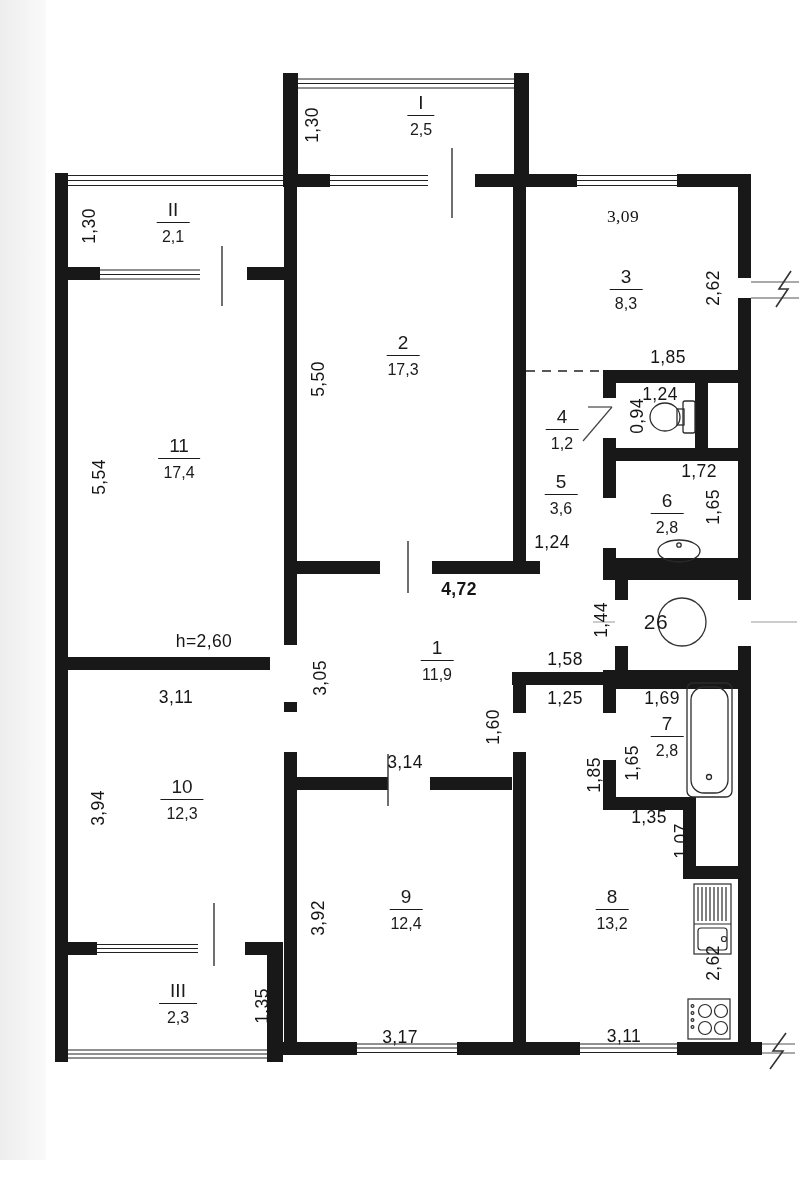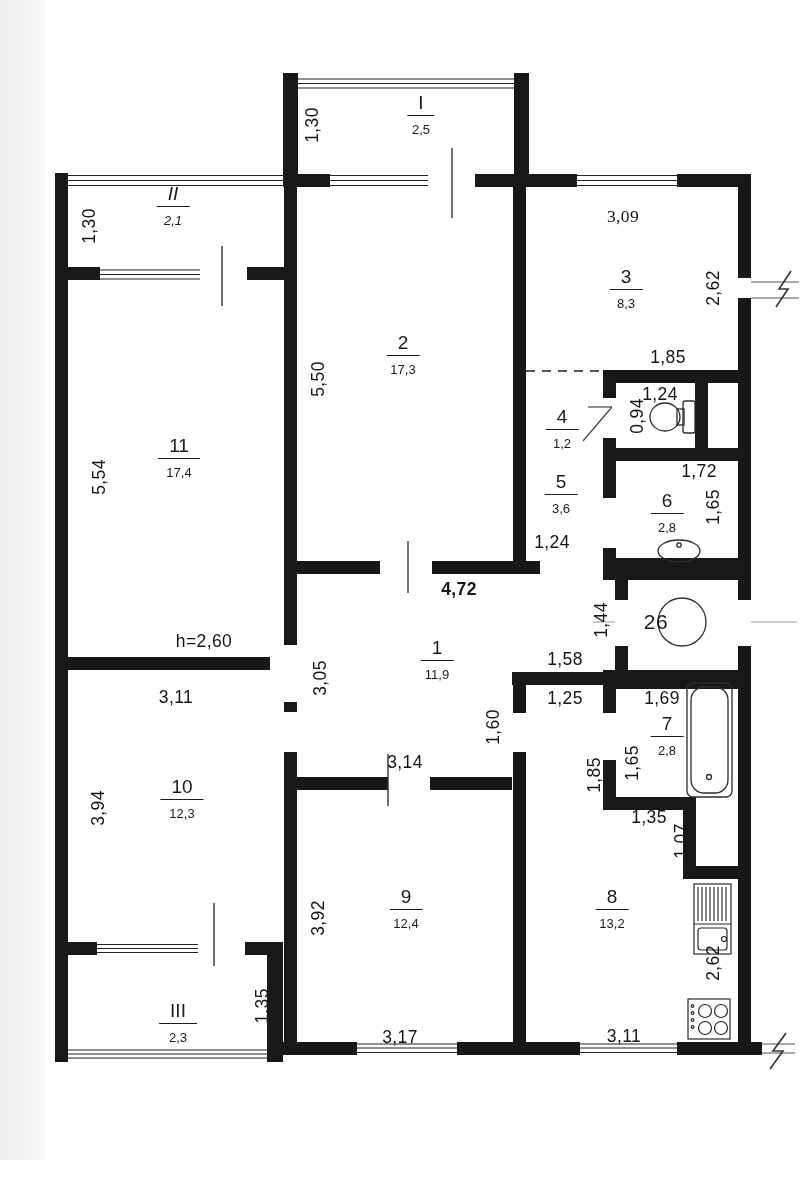--- a/index.html
+++ b/index.html
@@ -8,21 +8,21 @@
   .left-strip{position:absolute;left:0;top:0;width:46px;height:1160px;
         background:linear-gradient(90deg,#e7e7e7,#f8f8f8);opacity:.75;}
   svg{position:absolute;left:0;top:0;}
   .labels{position:absolute;left:0;top:0;width:810px;height:1200px;}
   .dim{position:absolute;transform:translate(-50%,-50%);font-size:17.5px;
        letter-spacing:.4px;white-space:nowrap;color:#151515;}
   .dim.rot{transform:translate(-50%,-50%) rotate(-90deg);}
   .room-label{position:absolute;transform:translateX(-50%);text-align:center;line-height:1;}
   .room-label .num{display:inline-block;font-size:19px;line-height:20px;padding:0 11px 2px 11px;
        border-bottom:1.7px solid #1b1b1b;}
-  .room-label .area{display:block;font-size:13px;line-height:23px;padding-top:2px;}
+  .room-label .area{display:block;font-size:16px;line-height:23px;padding-top:2px;}
   .apt-num{position:absolute;left:656px;top:622px;transform:translate(-50%,-50%);
        font-size:21px;letter-spacing:.5px;}
 </style>
 </head>
 <body>
 
 <div class="page">
   <div class="left-strip"></div>
 
   <svg width="810" height="1200" viewBox="0 0 810 1200">
@@ -213,33 +213,33 @@
         <circle cx="692.5" cy="1006" r="1.4"></circle>
           <circle cx="692.5" cy="1013" r="1.4"></circle>
         <circle cx="692.5" cy="1020" r="1.4"></circle>
           <circle cx="692.5" cy="1027" r="1.4"></circle>
       </g>
     </g>
   </svg>
 
   <div class="labels">
       <div class="room-label" style="left: 421px; top: 93px;"><span class="num">I</span><span class="area">2,5</span></div>
-      <div class="room-label" style="left: 173px; top: 184px; font-style: italic;"><span class="num">II</span><span class="area">2,1</span></div>
+      <div class="room-label" style="left: 173px; top: 200px;"><span class="num">II</span><span class="area">2,1</span></div>
       <div class="room-label" style="left: 403px; top: 333px;"><span class="num">2</span><span class="area">17,3</span></div>
       <div class="room-label" style="left: 626px; top: 267px;"><span class="num">3</span><span class="area">8,3</span></div>
       <div class="room-label" style="left: 179px; top: 436px;"><span class="num">11</span><span class="area">17,4</span></div>
       <div class="room-label" style="left: 562px; top: 407px;"><span class="num">4</span><span class="area">1,2</span></div>
       <div class="room-label" style="left: 561px; top: 472px;"><span class="num">5</span><span class="area">3,6</span></div>
       <div class="room-label" style="left: 667px; top: 491px;"><span class="num">6</span><span class="area">2,8</span></div>
       <div class="room-label" style="left: 437px; top: 638px;"><span class="num">1</span><span class="area">11,9</span></div>
       <div class="room-label" style="left: 667px; top: 714px;"><span class="num">7</span><span class="area">2,8</span></div>
       <div class="room-label" style="left: 182px; top: 777px;"><span class="num">10</span><span class="area">12,3</span></div>
       <div class="room-label" style="left: 406px; top: 887px;"><span class="num">9</span><span class="area">12,4</span></div>
       <div class="room-label" style="left: 612px; top: 887px;"><span class="num">8</span><span class="area">13,2</span></div>
-      <div class="room-label" style="left: 178px; top: 981px; margin-top: 20px;"><span class="num">III</span><span class="area">2,3</span></div>
+      <div class="room-label" style="left: 178px; top: 981px;"><span class="num">III</span><span class="area">2,3</span></div>
       <span class="dim rot" style="left: 312px; top: 125px;">1,30</span>
       <span class="dim rot" style="left: 89px; top: 226px;">1,30</span>
       <span class="dim" style="left: 623px; top: 216px; font-family: Liberation Serif, serif;">3,09</span>
       <span class="dim rot" style="left: 713px; top: 288px;">2,62</span>
       <span class="dim" style="left: 668px; top: 357px;">1,85</span>
       <span class="dim rot" style="left: 318px; top: 379px;">5,50</span>
       <span class="dim rot" style="left: 99px; top: 477px;">5,54</span>
       <span class="dim" style="left: 660px; top: 394px;">1,24</span>
       <span class="dim rot" style="left: 637px; top: 416px;">0,94</span>
       <span class="dim" style="left: 699px; top: 471px;">1,72</span>

